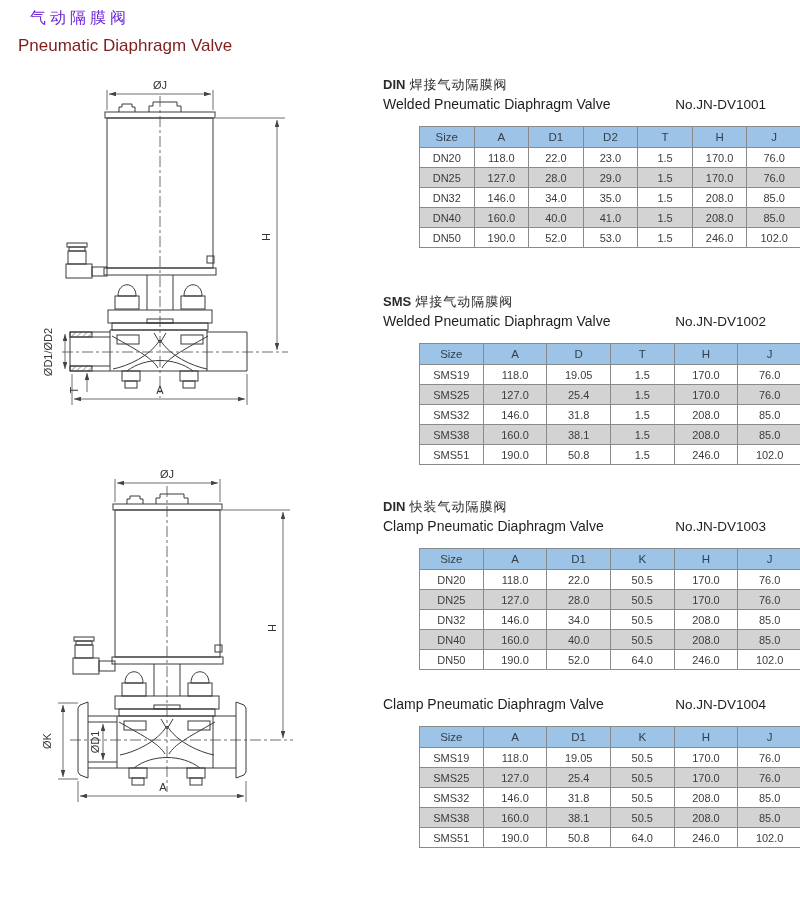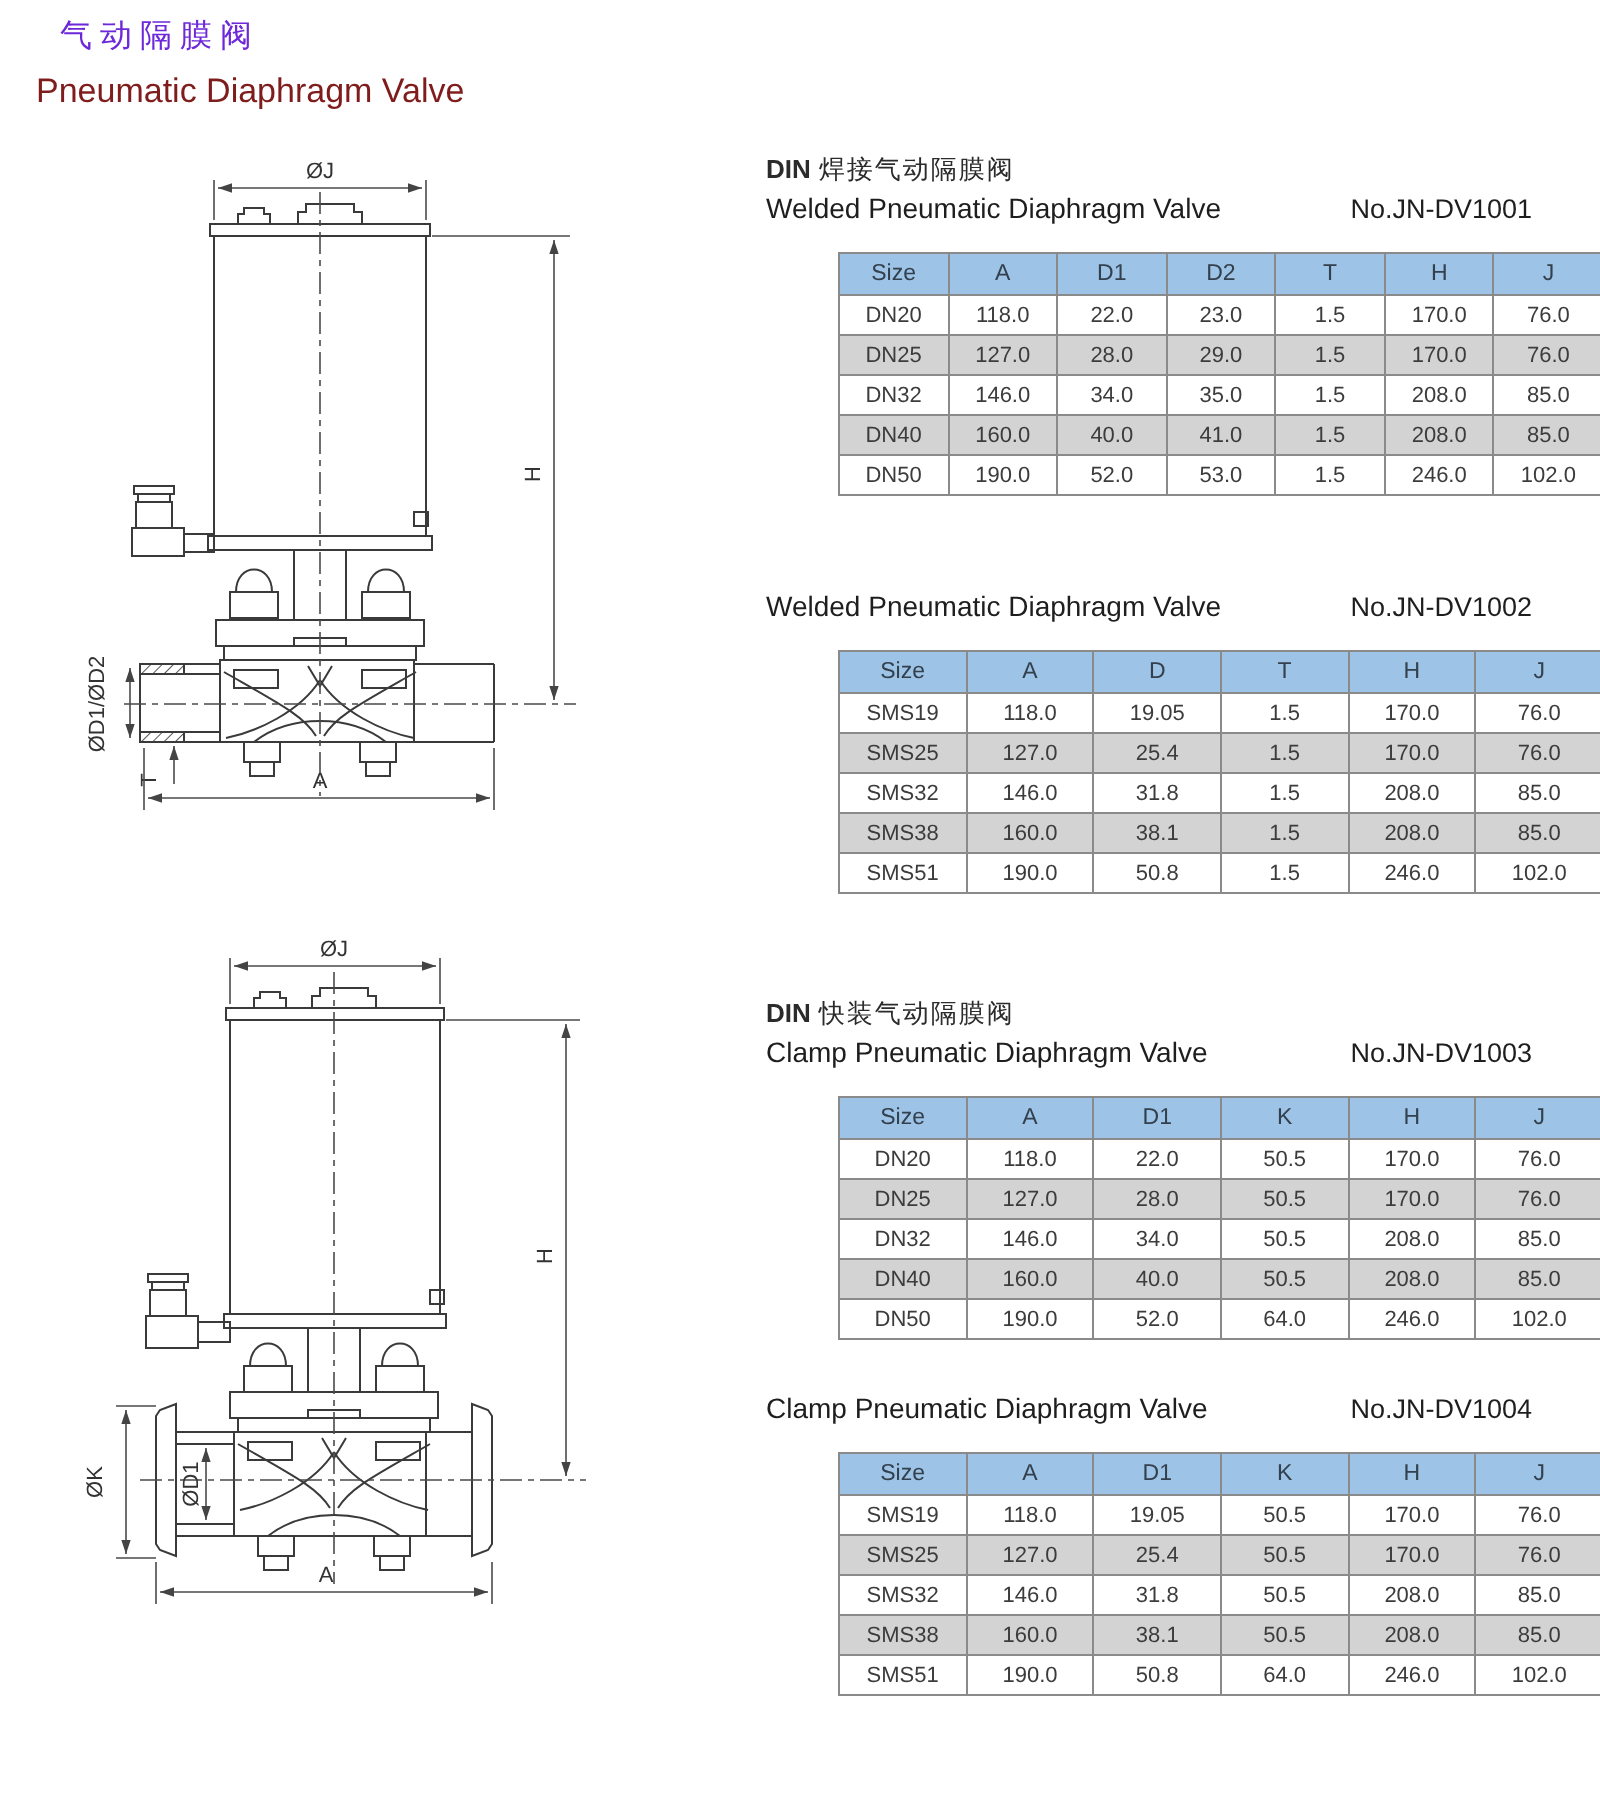--- a/index.html
+++ b/index.html
@@ -308,20 +308,23 @@
               <td>53.0</td>
               <td>1.5</td>
               <td>246.0</td>
               <td>102.0</td>
             </tr>
           </tbody>
       </table>
     </section>
 
     <section class="spec" style="top: 293px;">
+      <div class="sec-head">
+        <span class="std">SMS</span><span class="cn">焊接气动隔膜阀</span>
+      </div>
       <div class="sec-sub">
         <span class="en">Welded Pneumatic Diaphragm Valve</span>
         <span class="no">No.JN-DV1002</span>
       </div>
       <table class="spec-table">
         <thead>
             <tr>
               <th>Size</th>
               <th>A</th>
               <th>D</th>

